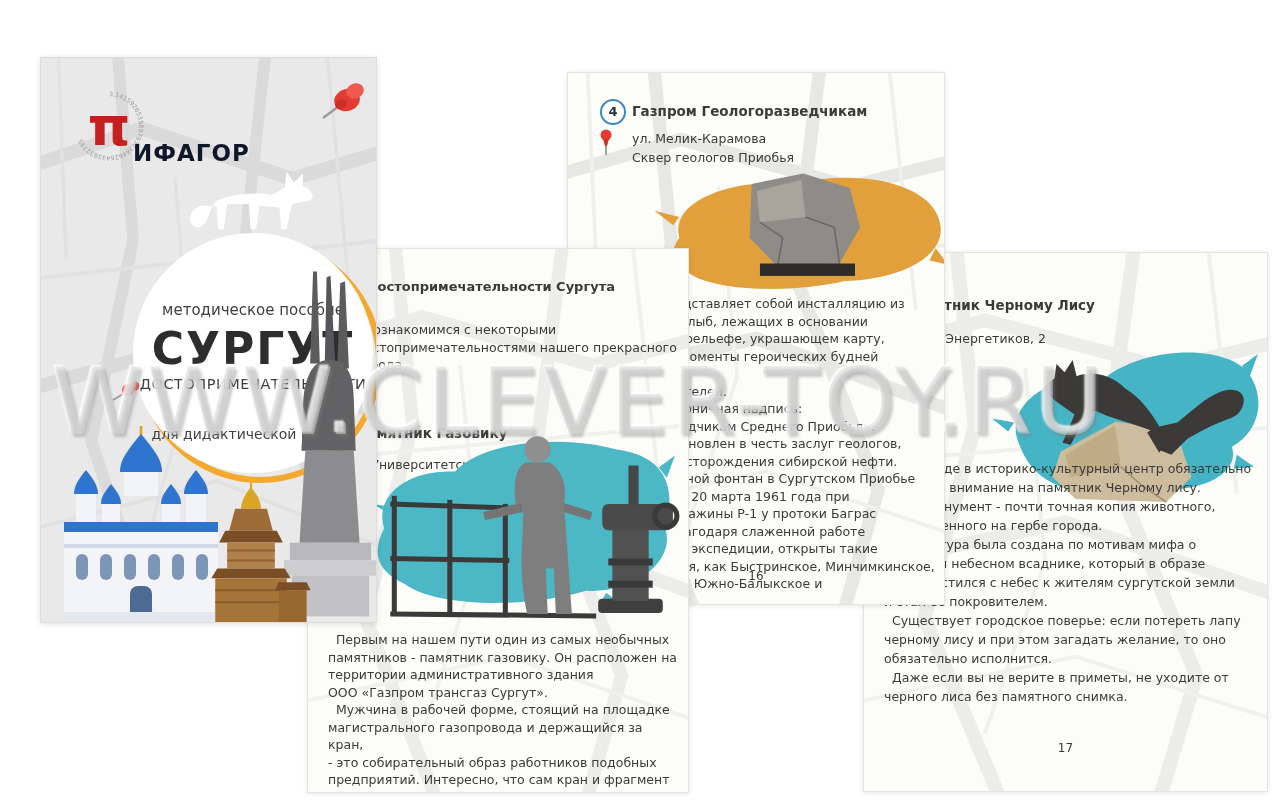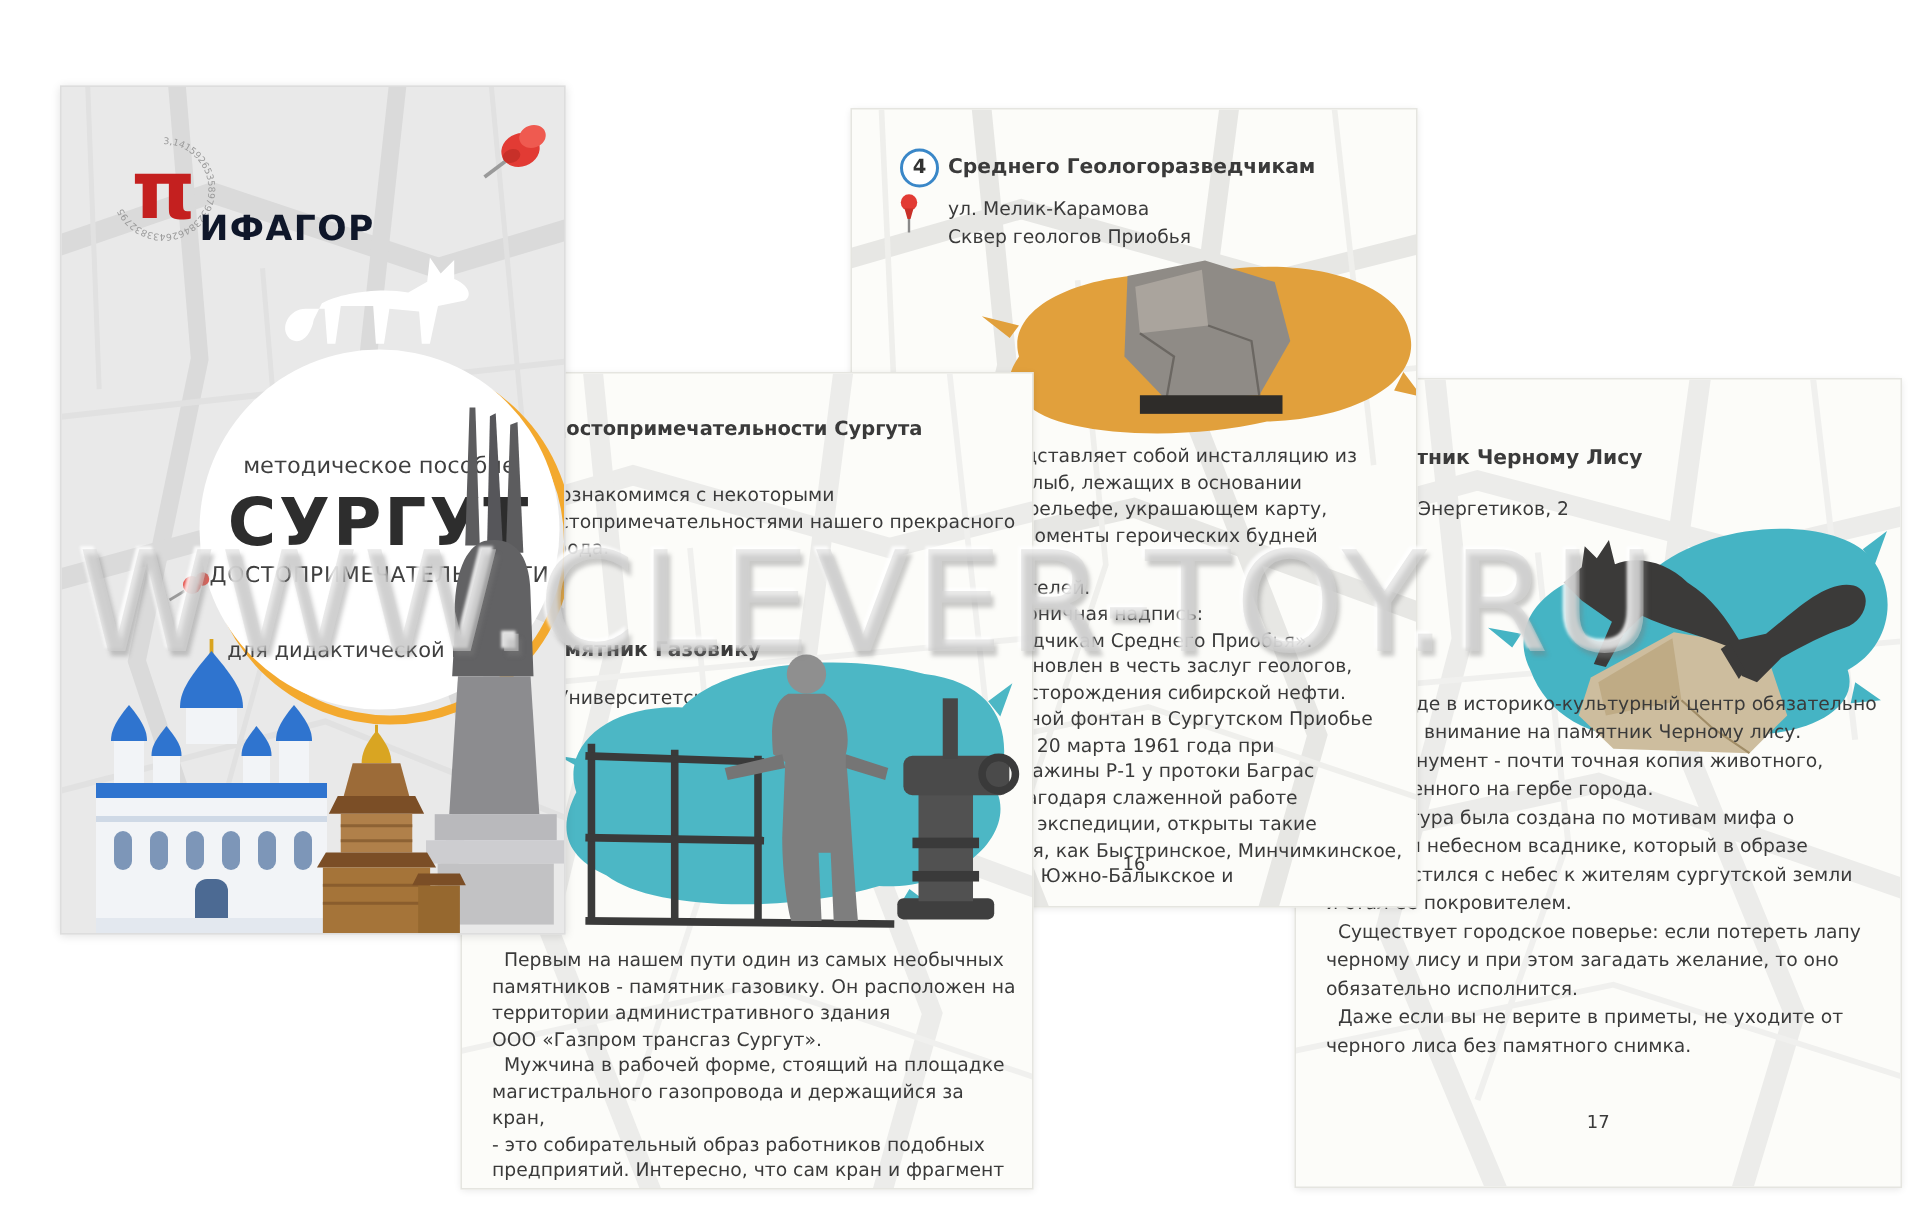--- a/index.html
+++ b/index.html
@@ -101,21 +101,21 @@
       </g>
       <g fill="none" stroke="#efefec" stroke-width="4">
         <path d="M-20 470 L210 420 L420 490"></path>
           <path d="M340 -20 L370 250"></path>
         <path d="M20 -20 L30 200"></path>
           <path d="M-20 220 L420 180"></path>
           <path d="M160 120 L180 320 L120 500"></path>
       </g>
     </svg>
     <span class="badge abs" style="left:32px;top:26px;">4</span>
-    <div class="abs mon-title" style="left:64px;top:30px;">Среднего Геологоразведчикам</div>
+    <div class="abs mon-title" style="left:64px;top:30px;">Газпром Геологоразведчикам</div>
     <svg class="abs" style="left:30px;top:56px;" width="16" height="28" viewBox="0 0 16 28">
       <circle cx="8" cy="6" r="5.5" fill="#e23b34"></circle>
         <path d="M5 10 L11 10 L9 17 L7 17 Z" fill="#c83029"></path>
       <line x1="8" y1="17" x2="8" y2="26" stroke="#8a8a8a" stroke-width="1.6"></line>
     </svg>
     <div class="abs addr" style="left:64px;top:56px;">ул. Мелик-Карамова</div>
     <div class="abs addr" style="left:64px;top:75px;">Сквер геологов Приобья</div>
     <svg class="abs" style="left:70px;top:92px;" width="310" height="135" viewBox="0 0 300 130">
       <path d="M40 70 C30 35 90 12 150 18 C220 2 285 20 292 55 C300 85 260 110 200 112 C140 126 60 120 45 100 C30 92 32 82 40 70 Z" fill="#e1a03c"></path>
       <path d="M34 58 L16 44 L40 50 Z M288 80 L300 96 L282 92 Z" fill="#e1a03c"></path>

